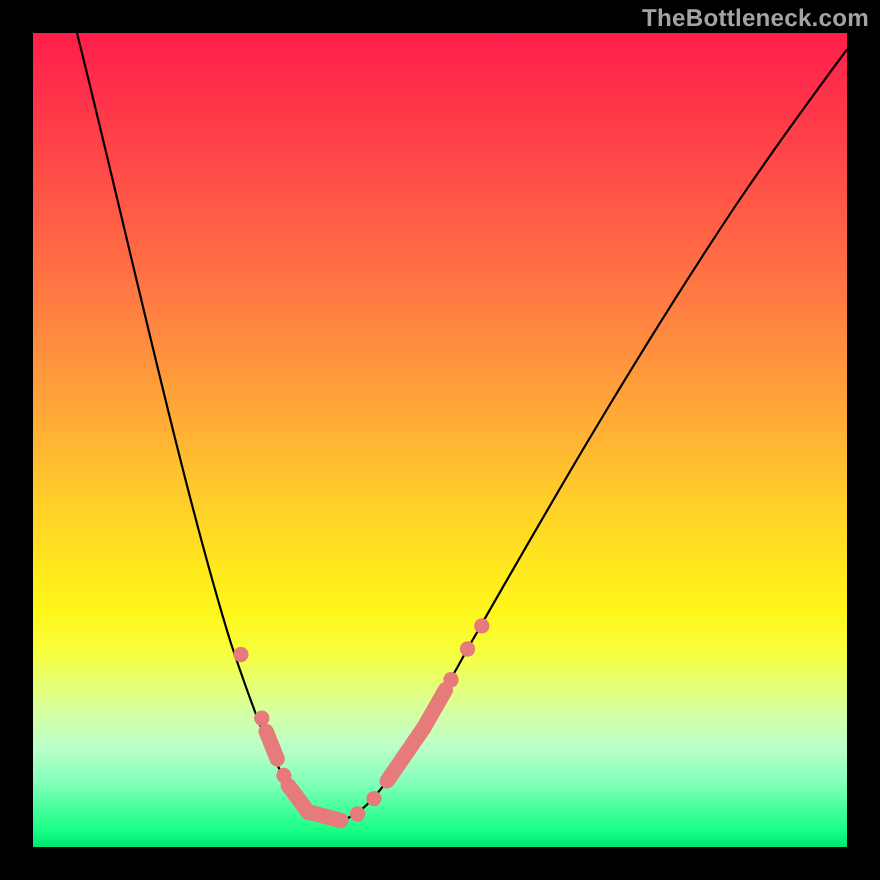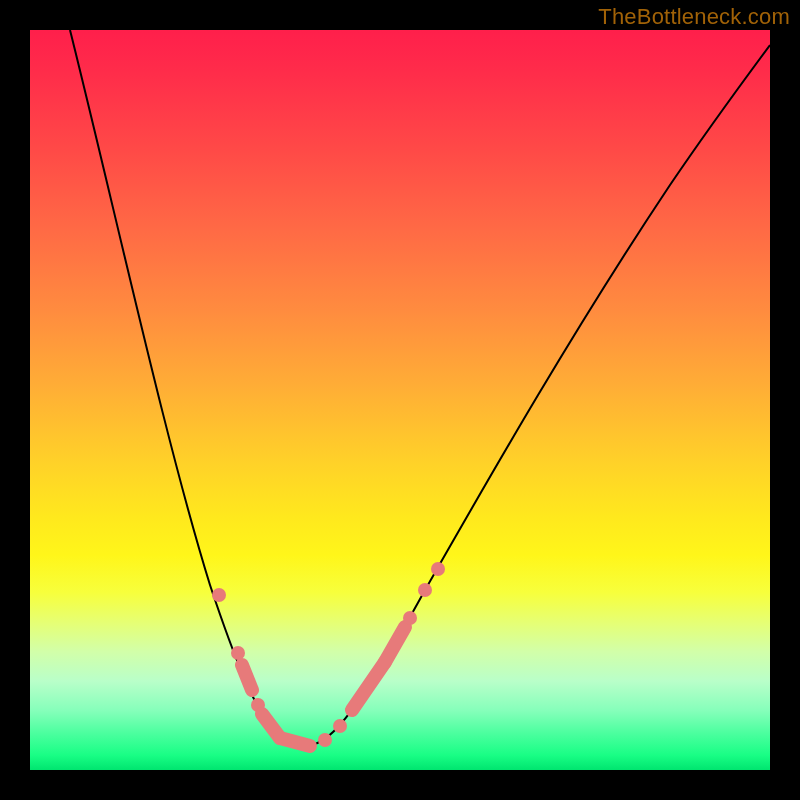--- a/index.html
+++ b/index.html
@@ -14,23 +14,23 @@
   .stage {
     position: relative;
     width: 800px;
     height: 800px;
     background: #000;
   }
   .watermark {
     position: absolute;
     top: 4px;
     right: 10px;
-    color: #a16207;
+    color: #a3a3a3;
     font-size: 22px;
-    font-weight: 400;
+    font-weight: 700;
     letter-spacing: 0.2px;
     z-index: 20;
   }
   .plot {
     position: absolute;
     left: 30px;
     top: 30px;
     width: 740px;
     height: 740px;
     overflow: hidden;

